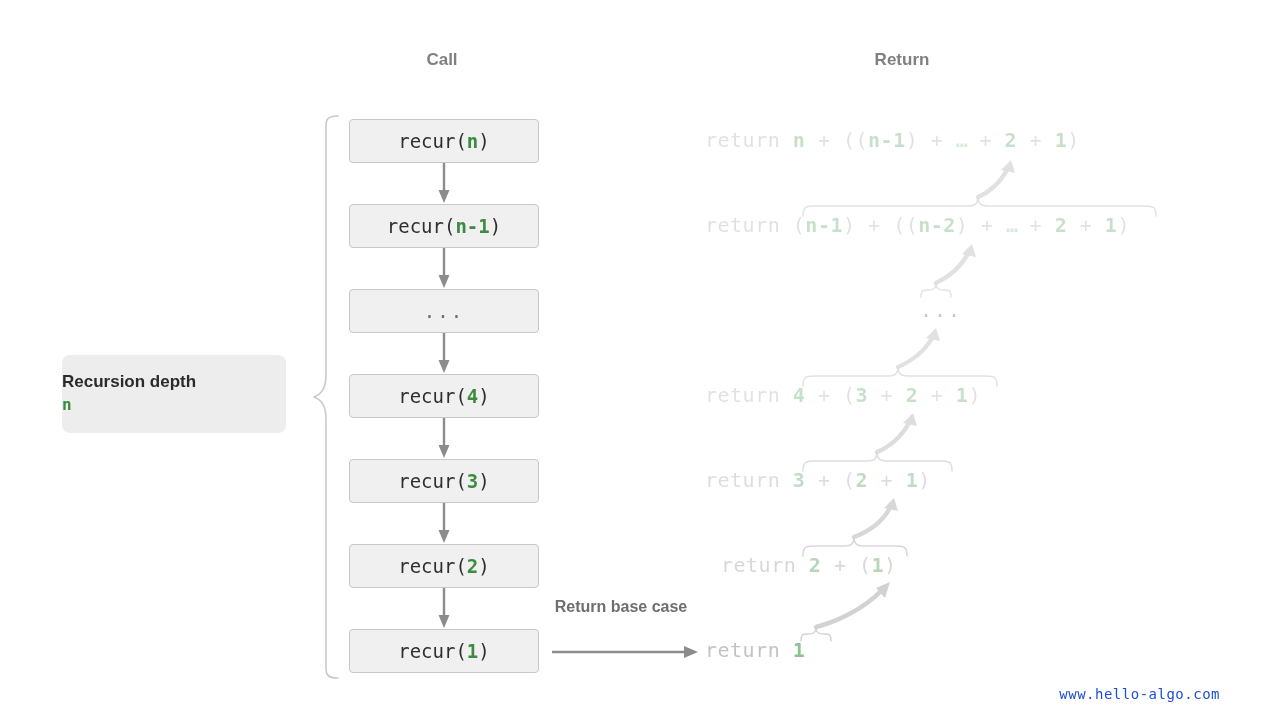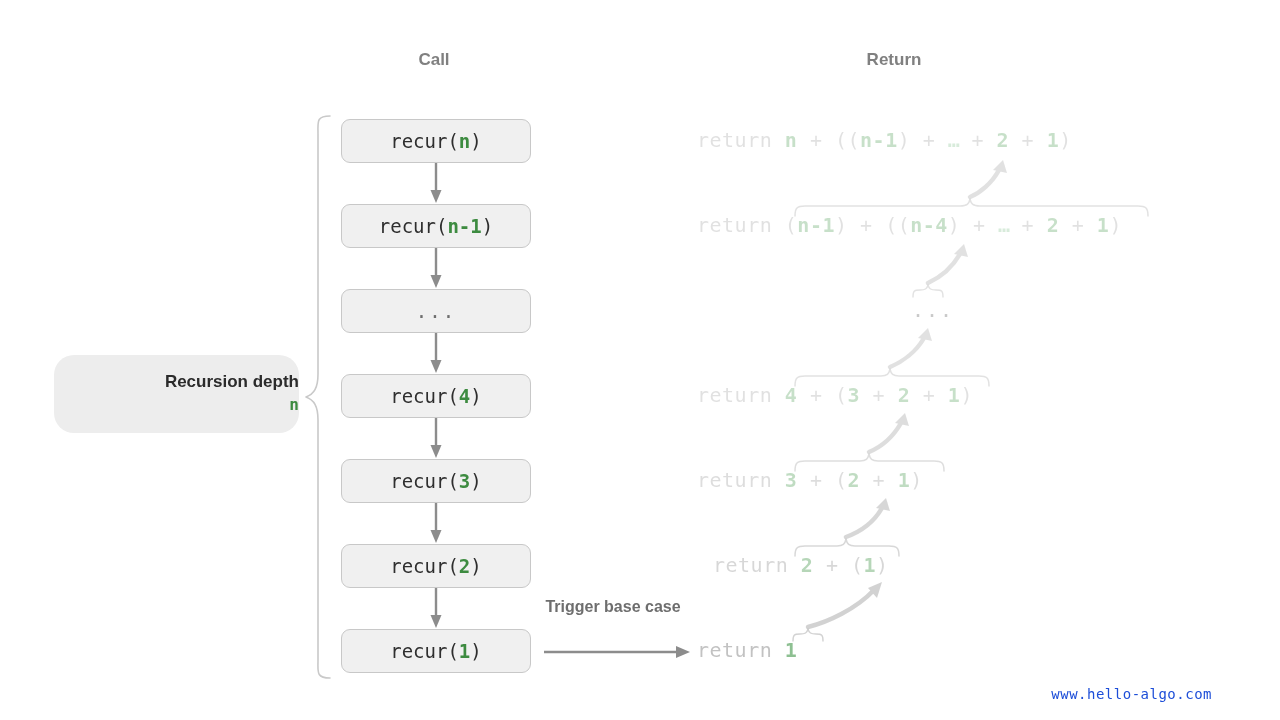--- a/index.html
+++ b/index.html
@@ -10,21 +10,21 @@
   body {
     width: 1280px;
     height: 720px;
     position: relative;
     overflow: hidden;
     font-family: "Liberation Sans", sans-serif;
   }
 
   #stage {
     position: absolute;
-    left: 4px; top: 0;
+    left: 12px; top: 0;
     width: 1248px;
     height: 720px;
   }
 
   
   .col-header {
     position: absolute;
     font-family: "Liberation Sans", sans-serif;
     font-weight: bold;
     font-size: 17px;
@@ -37,26 +37,25 @@
   #return-header{ left: 890px; top: 50px; }
 
   
   #depth-box {
     position: absolute;
     left: 50px;
     top: 355px;
     width: 224px;
     height: 78px;
     background: #ededed;
-    border-radius: 20px;
+    border-radius: 8px;
     display: flex;
     flex-direction: column;
-    align-items: flex-end;
+    align-items: flex-start;
     justify-content: center;
-    padding-left: 21px;
   }
   #depth-title {
     font-family: "Liberation Sans", sans-serif;
     font-weight: bold;
     font-size: 17px;
     color: #2b2b2b;
     line-height: 1.35;
   }
   #depth-value {
     font-family: "DejaVu Sans Mono", monospace;
@@ -77,21 +76,21 @@
 
   
   .call-box {
     position: absolute;
     left: 337px;
     width: 190px;
     height: 44px;
     box-sizing: border-box;
     background: #f0f0f0;
     border: 1.4px solid #c8c8c8;
-    border-radius: 9px;
+    border-radius: 4px;
     display: flex;
     align-items: center;
     justify-content: center;
     font-family: "DejaVu Sans Mono", monospace;
     font-size: 19px;
     color: #2e2e2e;
     letter-spacing: 0px;
   }
   .call-box .arg { color: #3d8b40; font-weight: bold; }
   .call-box.ellipsis { color: #6e6e6e; letter-spacing: 2px; font-size: 19px; }
@@ -236,32 +235,32 @@
   </svg>
   <svg class="down-arrow" style="top:503px" viewBox="0 0 20 42">
     <line x1="10" y1="0" x2="10" y2="28" stroke="#8c8c8c" stroke-width="2.4"></line>
     <path d="M 10 40 L 4.5 27 L 15.5 27 Z" fill="#8c8c8c"></path>
   </svg>
   <svg class="down-arrow" style="top:588px" viewBox="0 0 20 42">
     <line x1="10" y1="0" x2="10" y2="28" stroke="#8c8c8c" stroke-width="2.4"></line>
     <path d="M 10 40 L 4.5 27 L 15.5 27 Z" fill="#8c8c8c"></path>
   </svg>
 
-  <div id="trigger-label">Trigger base case</div>
+  <div id="trigger-label">Return base case</div>
   <svg id="trigger-arrow" viewBox="0 0 150 24">
     <line x1="0" y1="12" x2="134" y2="12" stroke="#8c8c8c" stroke-width="2.4"></line>
     <path d="M 146 12 L 132 6 L 132 18 Z" fill="#8c8c8c"></path>
   </svg>
 
   <div class="ret-line op-30" style="top:128px">
     <span class="kw">return </span><span class="num">n</span><span class="punct"> + ((</span><span class="num">n-1</span><span class="punct">) + </span><span class="dots">…</span><span class="punct"> + </span><span class="num">2</span><span class="punct"> + </span><span class="num">1</span><span class="punct">)</span>
   </div>
 
   <div class="ret-line op-30" style="top:213px">
-    <span class="kw">return </span><span class="punct">(</span><span class="num">n-1</span><span class="punct">) + ((</span><span class="num">n-4</span><span class="punct">) + </span><span class="dots">…</span><span class="punct"> + </span><span class="num">2</span><span class="punct"> + </span><span class="num">1</span><span class="punct">)</span>
+    <span class="kw">return </span><span class="punct">(</span><span class="num">n-1</span><span class="punct">) + ((</span><span class="num">n-2</span><span class="punct">) + </span><span class="dots">…</span><span class="punct"> + </span><span class="num">2</span><span class="punct"> + </span><span class="num">1</span><span class="punct">)</span>
   </div>
 
   <div id="ret-mid-dots">...</div>
 
   <div class="ret-line op-30" style="top:383px">
     <span class="kw">return </span><span class="num">4</span><span class="punct"> + (</span><span class="num">3</span><span class="punct"> + </span><span class="num">2</span><span class="punct"> + </span><span class="num">1</span><span class="punct">)</span>
   </div>
 
   <div class="ret-line op-34" style="top:468px">
     <span class="kw">return </span><span class="num">3</span><span class="punct"> + (</span><span class="num">2</span><span class="punct"> + </span><span class="num">1</span><span class="punct">)</span>

